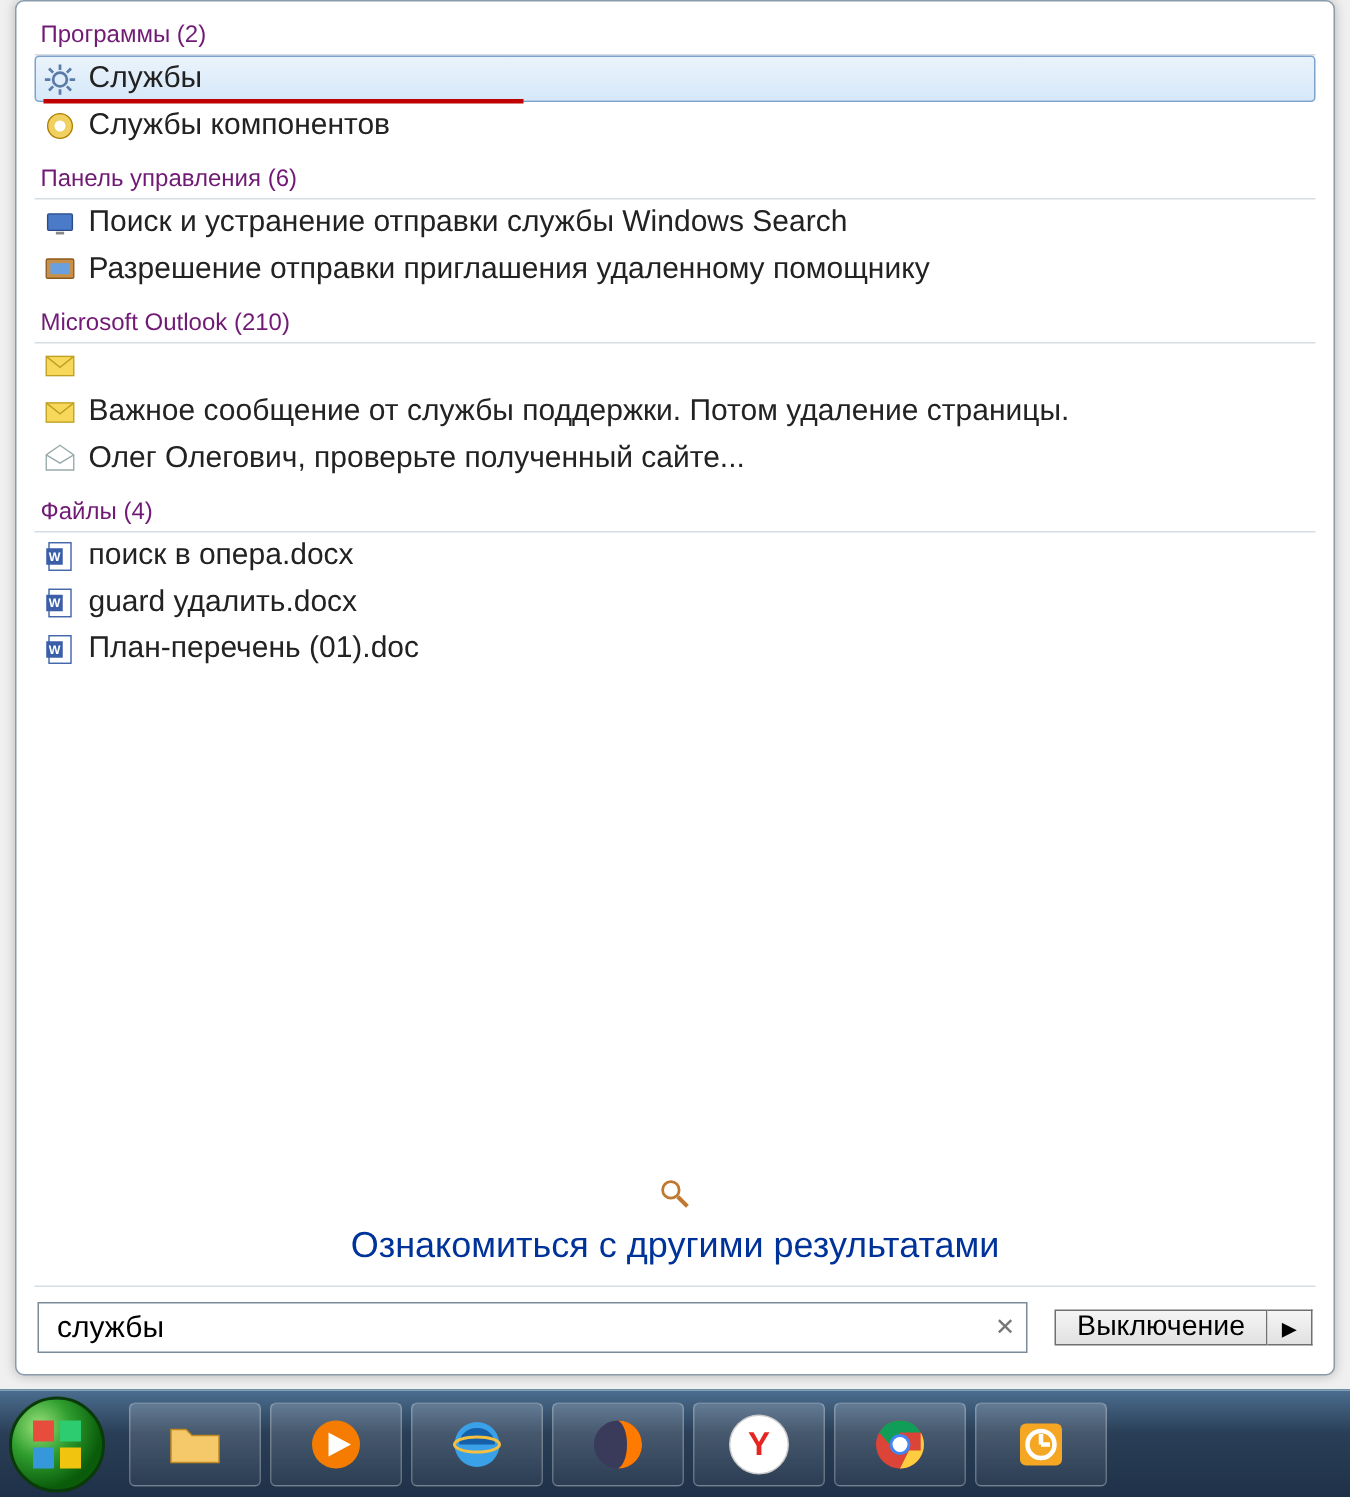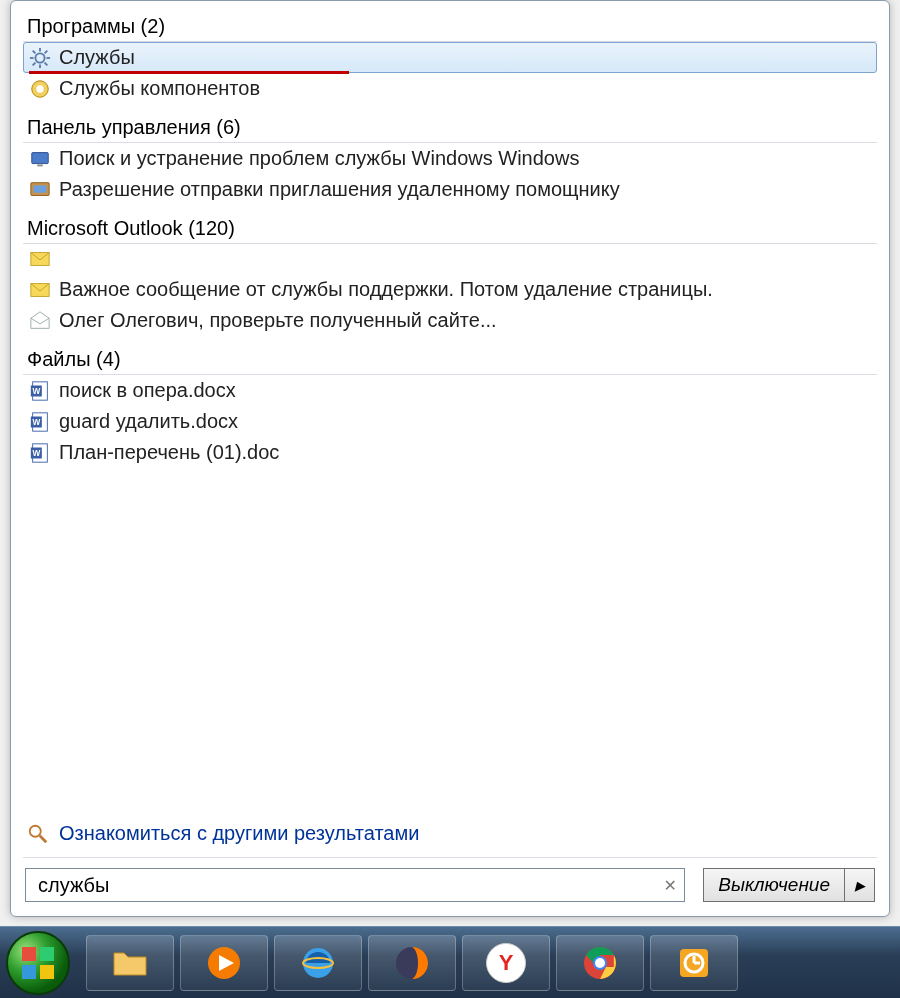--- a/index.html
+++ b/index.html
@@ -21,22 +21,22 @@
     height: 917px;
     background: #ffffff;
     border: 1px solid #8a9bab;
     border-radius: 6px;
     box-shadow: 0 0 8px rgba(0,0,0,0.25);
     display: flex;
     flex-direction: column;
     padding: 8px 12px 12px 12px;
   }
   .category-header {
-    color: #000000;
-    font-size: 20px;
+    color: #701a75;
+    font-size: 16px;
     padding: 6px 4px 3px 4px;
     border-bottom: 1px solid #d8dde3;
     margin-top: 6px;
   }
   .first-header { margin-top: 0; }
   .item {
     display: flex;
     align-items: center;
     gap: 8px;
     padding: 4px 6px;
@@ -61,21 +61,22 @@
     background: #c00000;
   }
   .icon { width: 22px; height: 22px; flex: 0 0 22px; display:flex; align-items:center; justify-content:center; }
   .spacer { flex: 1; }
   .more-results {
     display: flex;
     align-items: center;
     gap: 10px;
     padding: 8px 4px 12px 4px;
     color: #003399;
-    font-size: 20px;
+    font-size: 24px;
+    flex-direction: column;
   }
   .bottom-row {
     display: flex;
     align-items: center;
     gap: 18px;
     padding: 10px 2px 2px 2px;
     border-top: 1px solid #d8dde3;
   }
   .search-box {
     flex: 1;
@@ -95,22 +96,21 @@
     font-family: inherit;
   }
   .clear-x {
     width: 20px; height: 20px;
     display:flex; align-items:center; justify-content:center;
     color:#777; cursor:pointer;
     font-size: 16px;
   }
   .shutdown-group {
     display: flex;
-    height: 34px;
-    font-style: italic;
+    height: 24px;
   }
   .shutdown-btn {
     border: 1px solid #707070;
     background: linear-gradient(#f5f5f5,#e1e1e1);
     font-size: 19px;
     padding: 0 14px;
     display:flex; align-items:center;
     cursor:pointer;
   }
   .shutdown-arrow {
@@ -195,33 +195,33 @@
 
   <div class="category-header">Панель управления (6)</div>
 
   <div class="item">
     <span class="icon">
       <svg viewBox="0 0 24 24">
           <rect x="3" y="5" width="18" height="12" rx="1" fill="#4a7ac8" stroke="#2a4a88"></rect>
           <rect x="9" y="18" width="6" height="2" fill="#888"></rect>
         </svg>
     </span>
-    <span>Поиск и устранение проблем службы Windows Windows</span>
+    <span>Поиск и устранение отправки службы Windows Search</span>
   </div>
   <div class="item">
     <span class="icon">
       <svg viewBox="0 0 24 24">
           <rect x="2" y="4" width="20" height="14" rx="1" fill="#c89048" stroke="#8a5a20"></rect>
           <rect x="5" y="7" width="14" height="8" fill="#6aa0e0"></rect>
         </svg>
     </span>
     <span>Разрешение отправки приглашения удаленному помощнику</span>
   </div>
 
-  <div class="category-header">Microsoft Outlook (120)</div>
+  <div class="category-header">Microsoft Outlook (210)</div>
 
   <div class="item">
     <span class="icon">
       <svg viewBox="0 0 24 24">
           <rect x="2" y="5" width="20" height="14" fill="#f7d85a" stroke="#c0a020"></rect>
           <polyline points="2,5 12,13 22,5" fill="none" stroke="#c0a020"></polyline>
         </svg>
     </span>
   </div>
   <div class="item">

